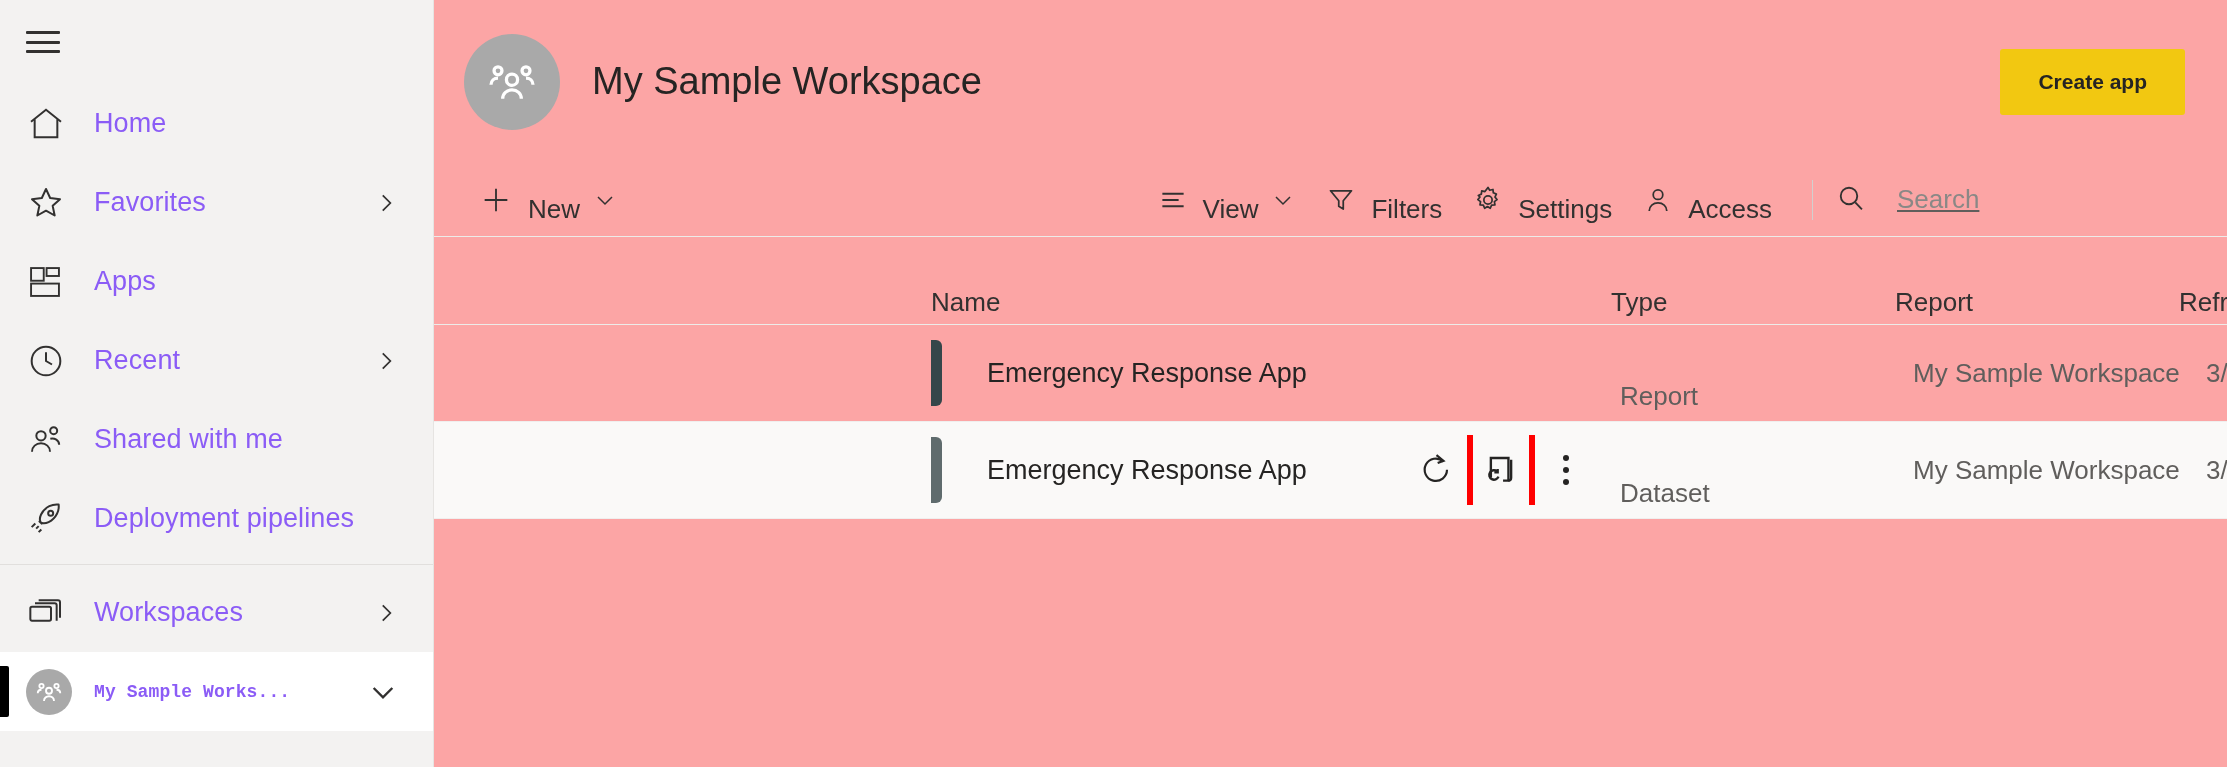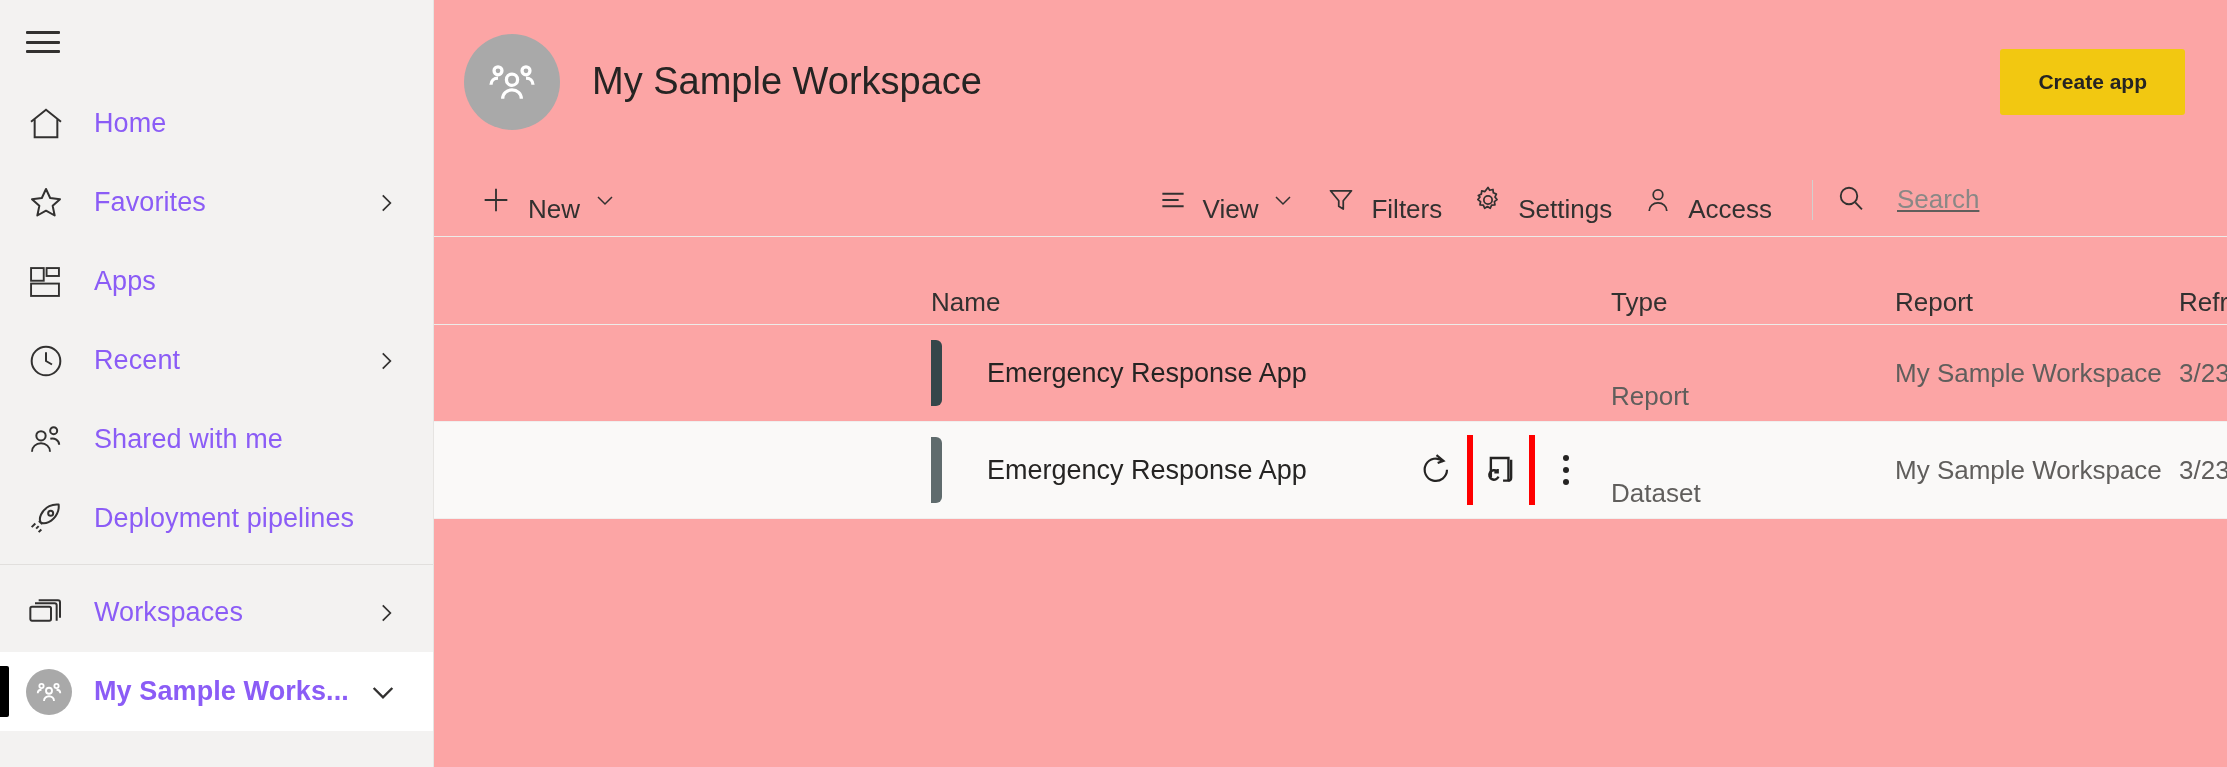--- a/index.html
+++ b/index.html
@@ -63,21 +63,21 @@
   .nav-item.selected::before {
     content: ""; position: absolute; left: 0; top: 14px; bottom: 14px;
     width: 9px; background: #000000; border-radius: 0 2px 2px 0;
   }
   .ws-avatar {
     width: 46px; height: 46px; border-radius: 50%;
     background: #a9a9a9;
     display: flex; align-items: center; justify-content: center;
     flex: 0 0 46px;
   }
-  .nav-item.selected .lbl { font-weight: 700; font-size: 27px; }
+  .nav-item.selected .lbl { font-weight: 700; font-size: 18px; font-family: Liberation Mono, monospace; }
 
   
   #main { flex: 1 1 auto; height: 767px; background: #fca5a5; position: relative; overflow: hidden; }
 
   .ws-header {
     height: 163px;
     display: flex; align-items: center;
     padding: 0 42px 0 30px;
     position: relative;
   }
@@ -143,20 +143,21 @@
   .t-head {
     height: 88px;
     border-bottom: 1px solid #edebe9;
     align-items: flex-end;
     padding-bottom: 6px;
   }
   .t-head .cell { font-size: 26px; color: #323130; }
   .t-body-row {
     border-bottom: 1px solid #f0efee;
     cursor: pointer;
+    gap: 9px;
   }
   .t-body-row.hover { background: #faf9f8; }
 
   .cell { font-size: 26px; color: #605e5c; white-space: nowrap; overflow: hidden; }
   .c-name   { width: 680px; display: flex; align-items: center; flex: 0 0 680px; }
   .c-type   { width: 284px; flex: 0 0 284px; margin-top: 46px; }
   .c-owner  { width: 284px; flex: 0 0 284px; }
   .c-refresh{ width: 350px; flex: 0 0 350px; }
 
   .t-head .c-name  { padding-left: 0; }

